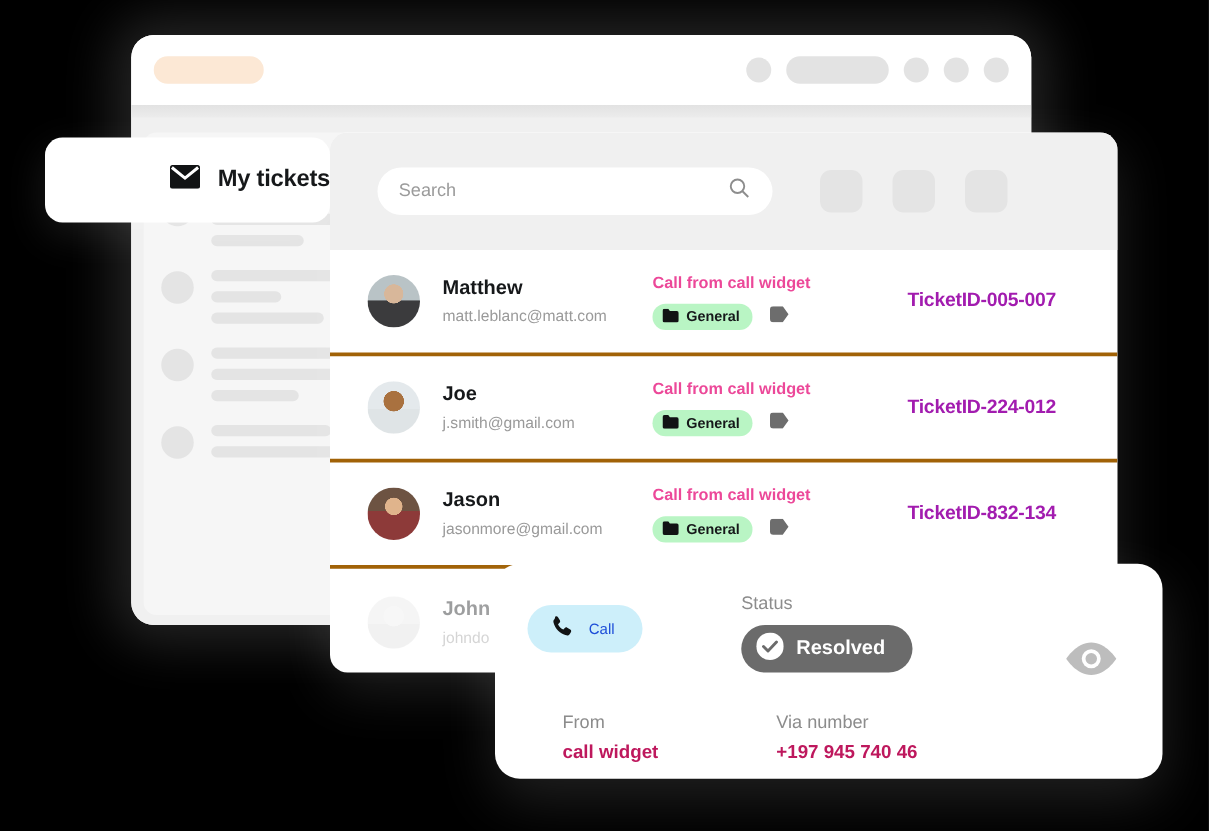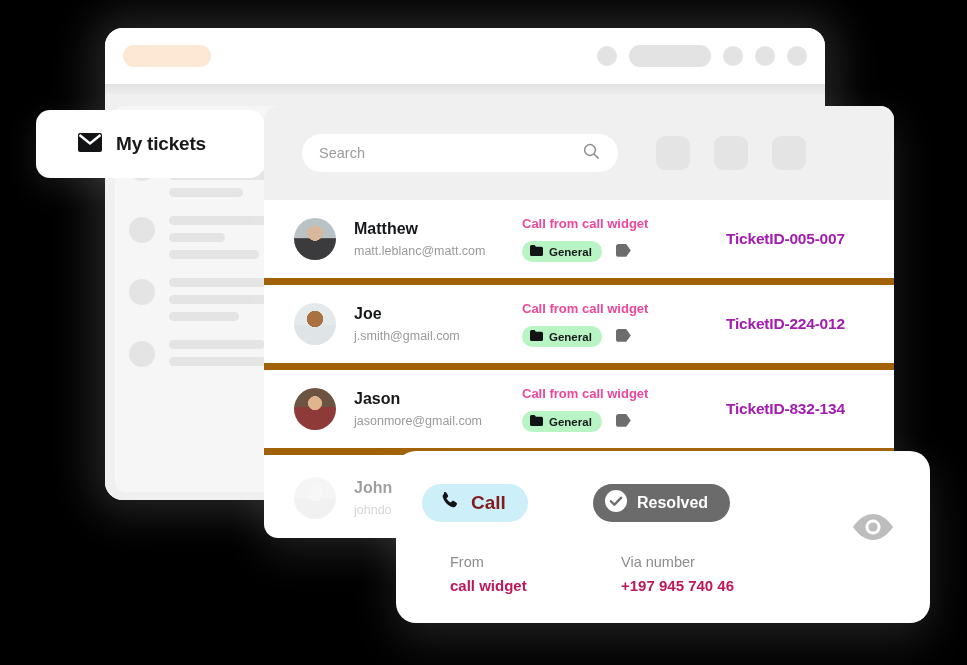--- a/index.html
+++ b/index.html
@@ -54,20 +54,21 @@
 
   
   .tickets-card {
     position: absolute; left: 36px; top: 110px;
     width: 228px; height: 68px;
     background: #fff; border-radius: 14px;
     display: flex; align-items: center; gap: 14px;
     padding-left: 42px;
     box-shadow: 0 10px 32px rgba(255,255,255,0.10);
     z-index: 6;
+    justify-content: flex-end;
   }
   .tickets-card .label {
     font-size: 19px; font-weight: bold; color: #16181a; letter-spacing: -0.2px;
   }
 
   
   .list-panel {
     position: absolute; left: 264px; top: 106px;
     width: 630px; height: 432px;
     background: #fff; border-radius: 14px;
@@ -82,21 +83,21 @@
     flex: 0 0 316px; height: 38px; background: #fff; border-radius: 19px;
     display: flex; align-items: center; justify-content: space-between;
     padding: 0 18px 0 17px;
   }
   .search-text { font-size: 14.5px; color: #9b9b9b; }
   .tool-sq { width: 34px; height: 34px; border-radius: 9px; background: #e4e4e4; flex: 0 0 auto; }
   .tool-squares { display: flex; gap: 24px; margin-left: 18px; }
 
   .ticket-row {
     height: 85px; display: flex; align-items: center;
-    padding: 0 0 0 30px; border-bottom: 7px solid #a16207;
+    padding: 0 0 0 30px; border-bottom: 3px solid #a16207;
     position: relative;
   }
   .ticket-row:last-child { border-bottom: none; }
   .avatar { width: 42px; height: 42px; border-radius: 50%; flex: 0 0 auto; background: #d9d9d9;
             background-size: cover; background-position: center; }
   .av-1 { background: radial-gradient(circle at 50% 36%, #d8b79a 0 22%, transparent 23%),
                       linear-gradient(180deg,#b9c3c6 0 48%, #3b3b3d 49% 100%); }
   .av-2 { background: radial-gradient(circle at 50% 38%, #a9713f 0 24%, transparent 25%),
                       linear-gradient(180deg,#e4e9ec 0 52%, #dfe4e6 53% 100%); }
   .av-3 { background: radial-gradient(circle at 50% 36%, #e0b48c 0 20%, transparent 21%),
@@ -126,21 +127,21 @@
     z-index: 9;
     padding: 24px 0 0 26px;
   }
   .detail-grid { display: grid; grid-template-columns: 171px 1fr; row-gap: 18px; }
   .d-label { font-size: 14.5px; color: #8c8c8c; }
   .d-value { font-size: 15px; font-weight: bold; color: #be185d; }
   .pill-call {
     display: inline-flex; align-items: center; gap: 12px;
     background: #cdeffa; border-radius: 20px; height: 38px; padding: 0 22px 0 18px; margin-top: 9px;
   }
-  .pill-call span { font-size: 19px; font-weight: bold; color: #7f1d1d; }
+  .pill-call span { font-size: 12px; font-weight: normal; color: #1d4ed8; }
   .pill-resolved {
     display: inline-flex; align-items: center; gap: 10px;
     background: #6b6b6b; border-radius: 20px; height: 38px; padding: 0 22px 0 12px; margin-top: 9px;
   }
   .pill-resolved span { font-size: 16px; font-weight: bold; color: #fff; }
   .row2 { margin-top: 14px; margin-left: 28px; }
   .eye-wrap { position: absolute; right: 34px; top: 60px; }
 </style>
 </head>
 <body>
@@ -329,20 +330,21 @@
         <div class="pill-call">
           <span>
             <svg width="19" height="19" viewBox="0 0 19 19">
               <path d="M4.2 1.3c.8-.5 1.7-.3 2.2.5l1.5 2.4c.4.7.3 1.5-.3 2L6.4 7.3c.9 1.9 2.4 3.4 4.3 4.3l1.1-1.2c.5-.6 1.3-.7 2-.3l2.4 1.5c.8.5 1 1.4.5 2.2l-1 1.5c-.6.9-1.7 1.2-2.7.9C8.1 14.9 4.1 10.9 2.8 5.9c-.3-1 0-2.1.9-2.7z" fill="#111314"></path>
             </svg>
           </span>
           <span>Call</span>
         </div>
       </div>
       <div>
+        <div class="d-label">Status</div>
         <div class="pill-resolved">
           <span>
             <svg width="22" height="22" viewBox="0 0 22 22">
               <circle cx="11" cy="11" r="11" fill="#ffffff"></circle>
               <path d="M5.8 11.2 L9.4 14.8 L16.2 7.6" stroke="#6b6b6b" stroke-width="2.3" fill="none" stroke-linecap="round" stroke-linejoin="round"></path>
             </svg>
           </span>
           <span>Resolved</span>
         </div>
       </div>

